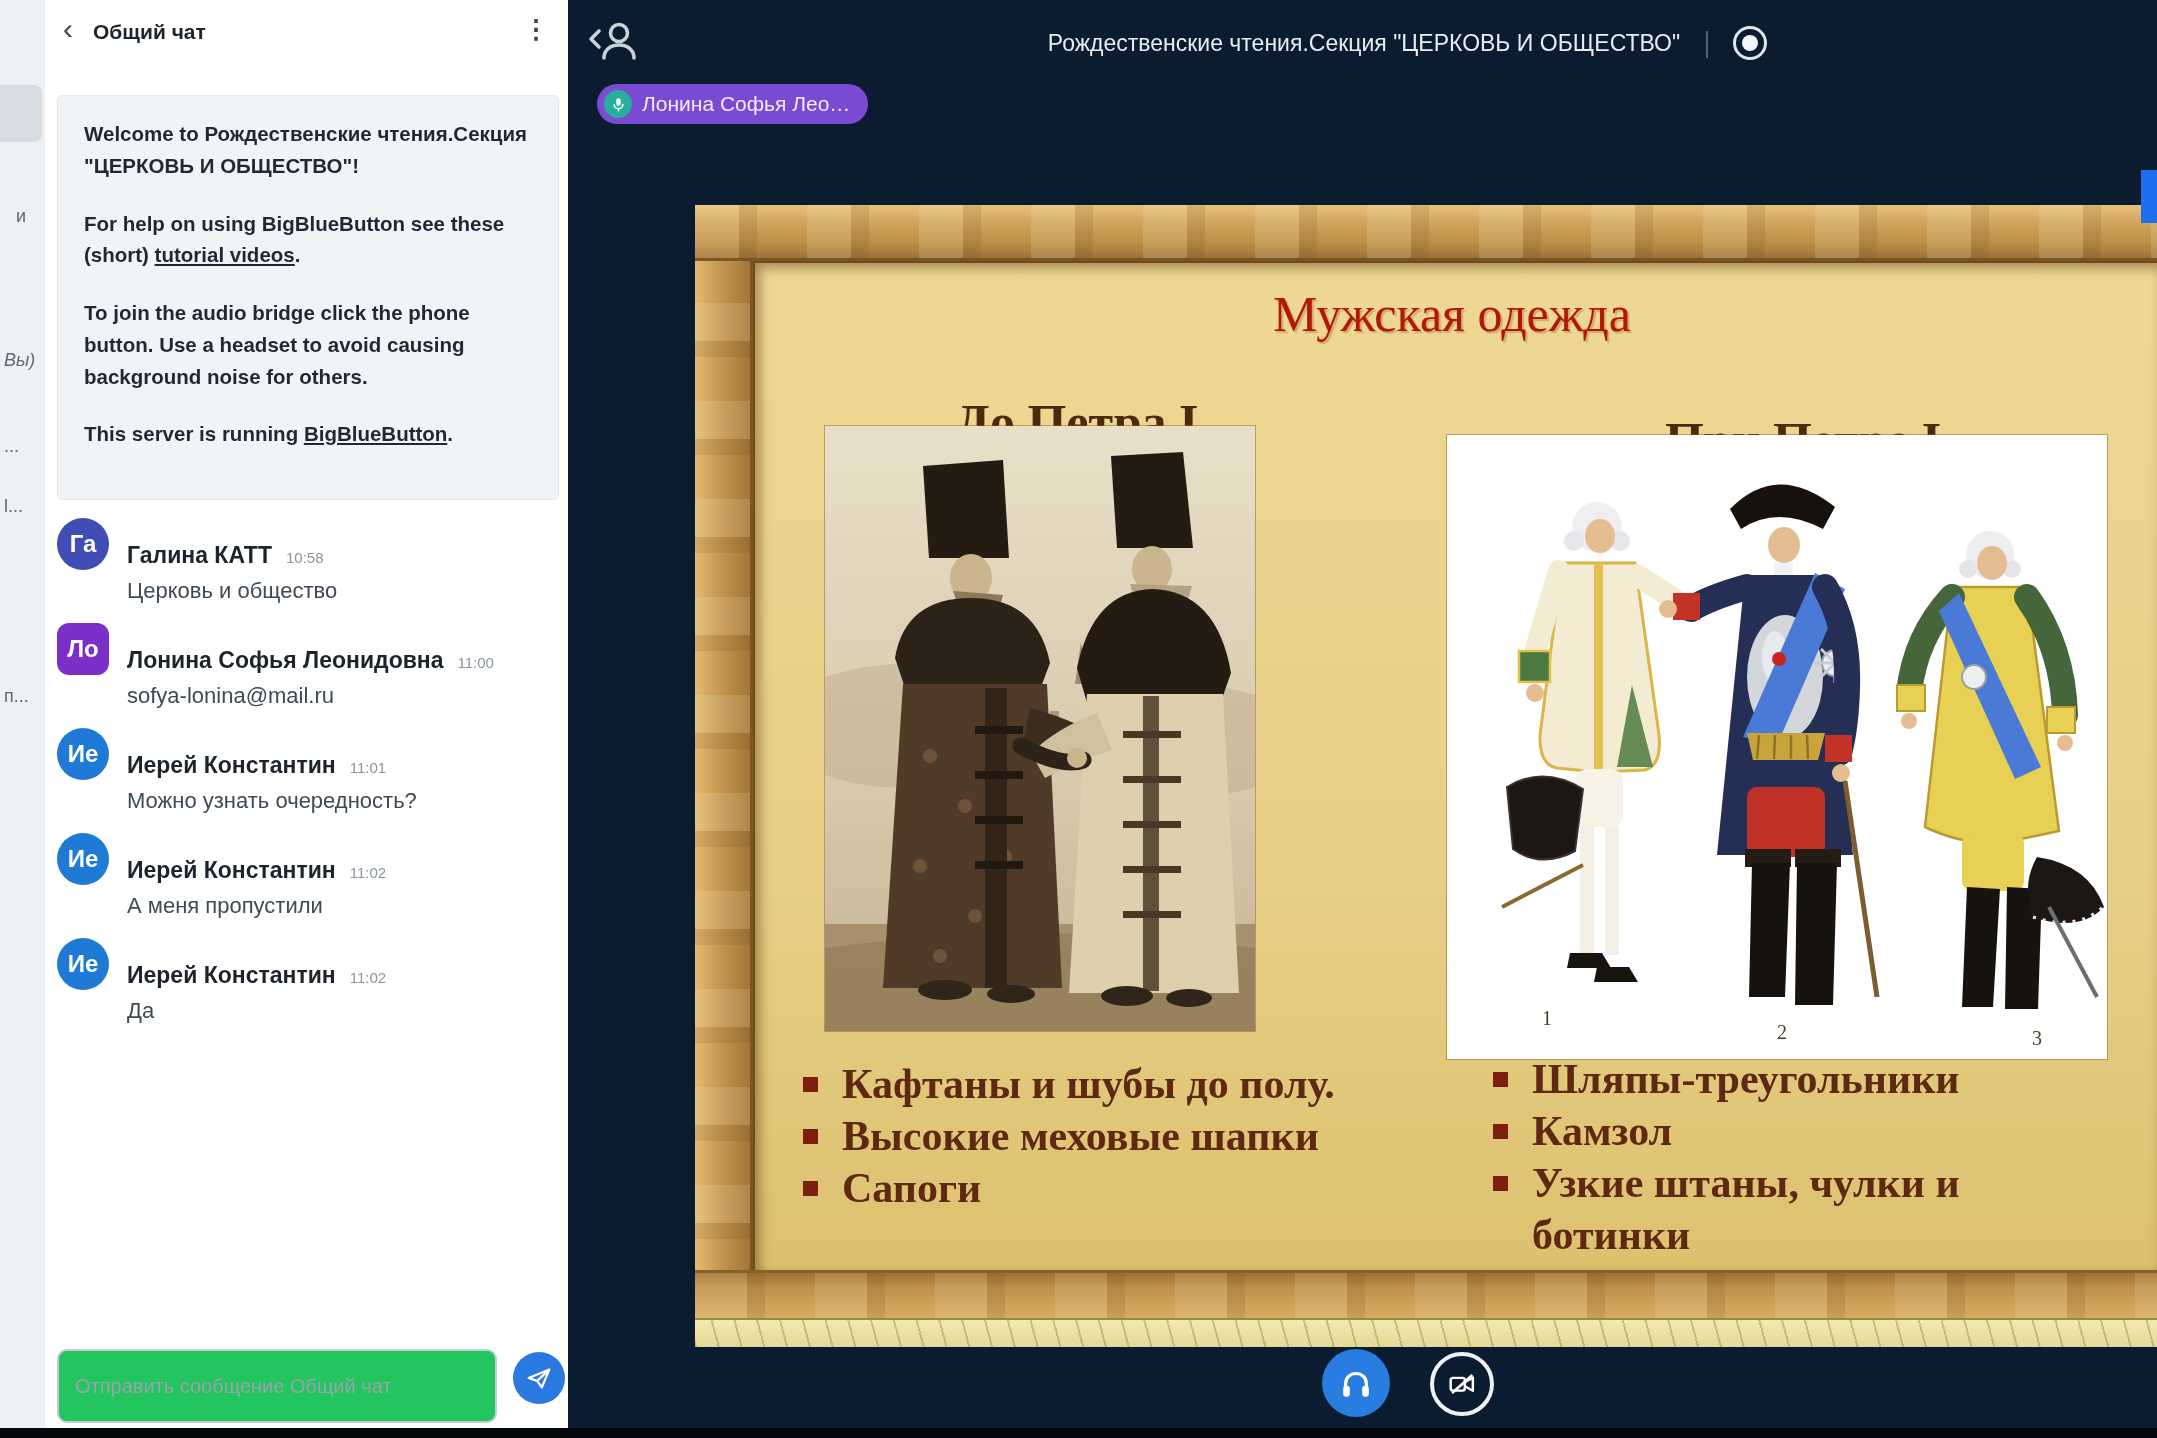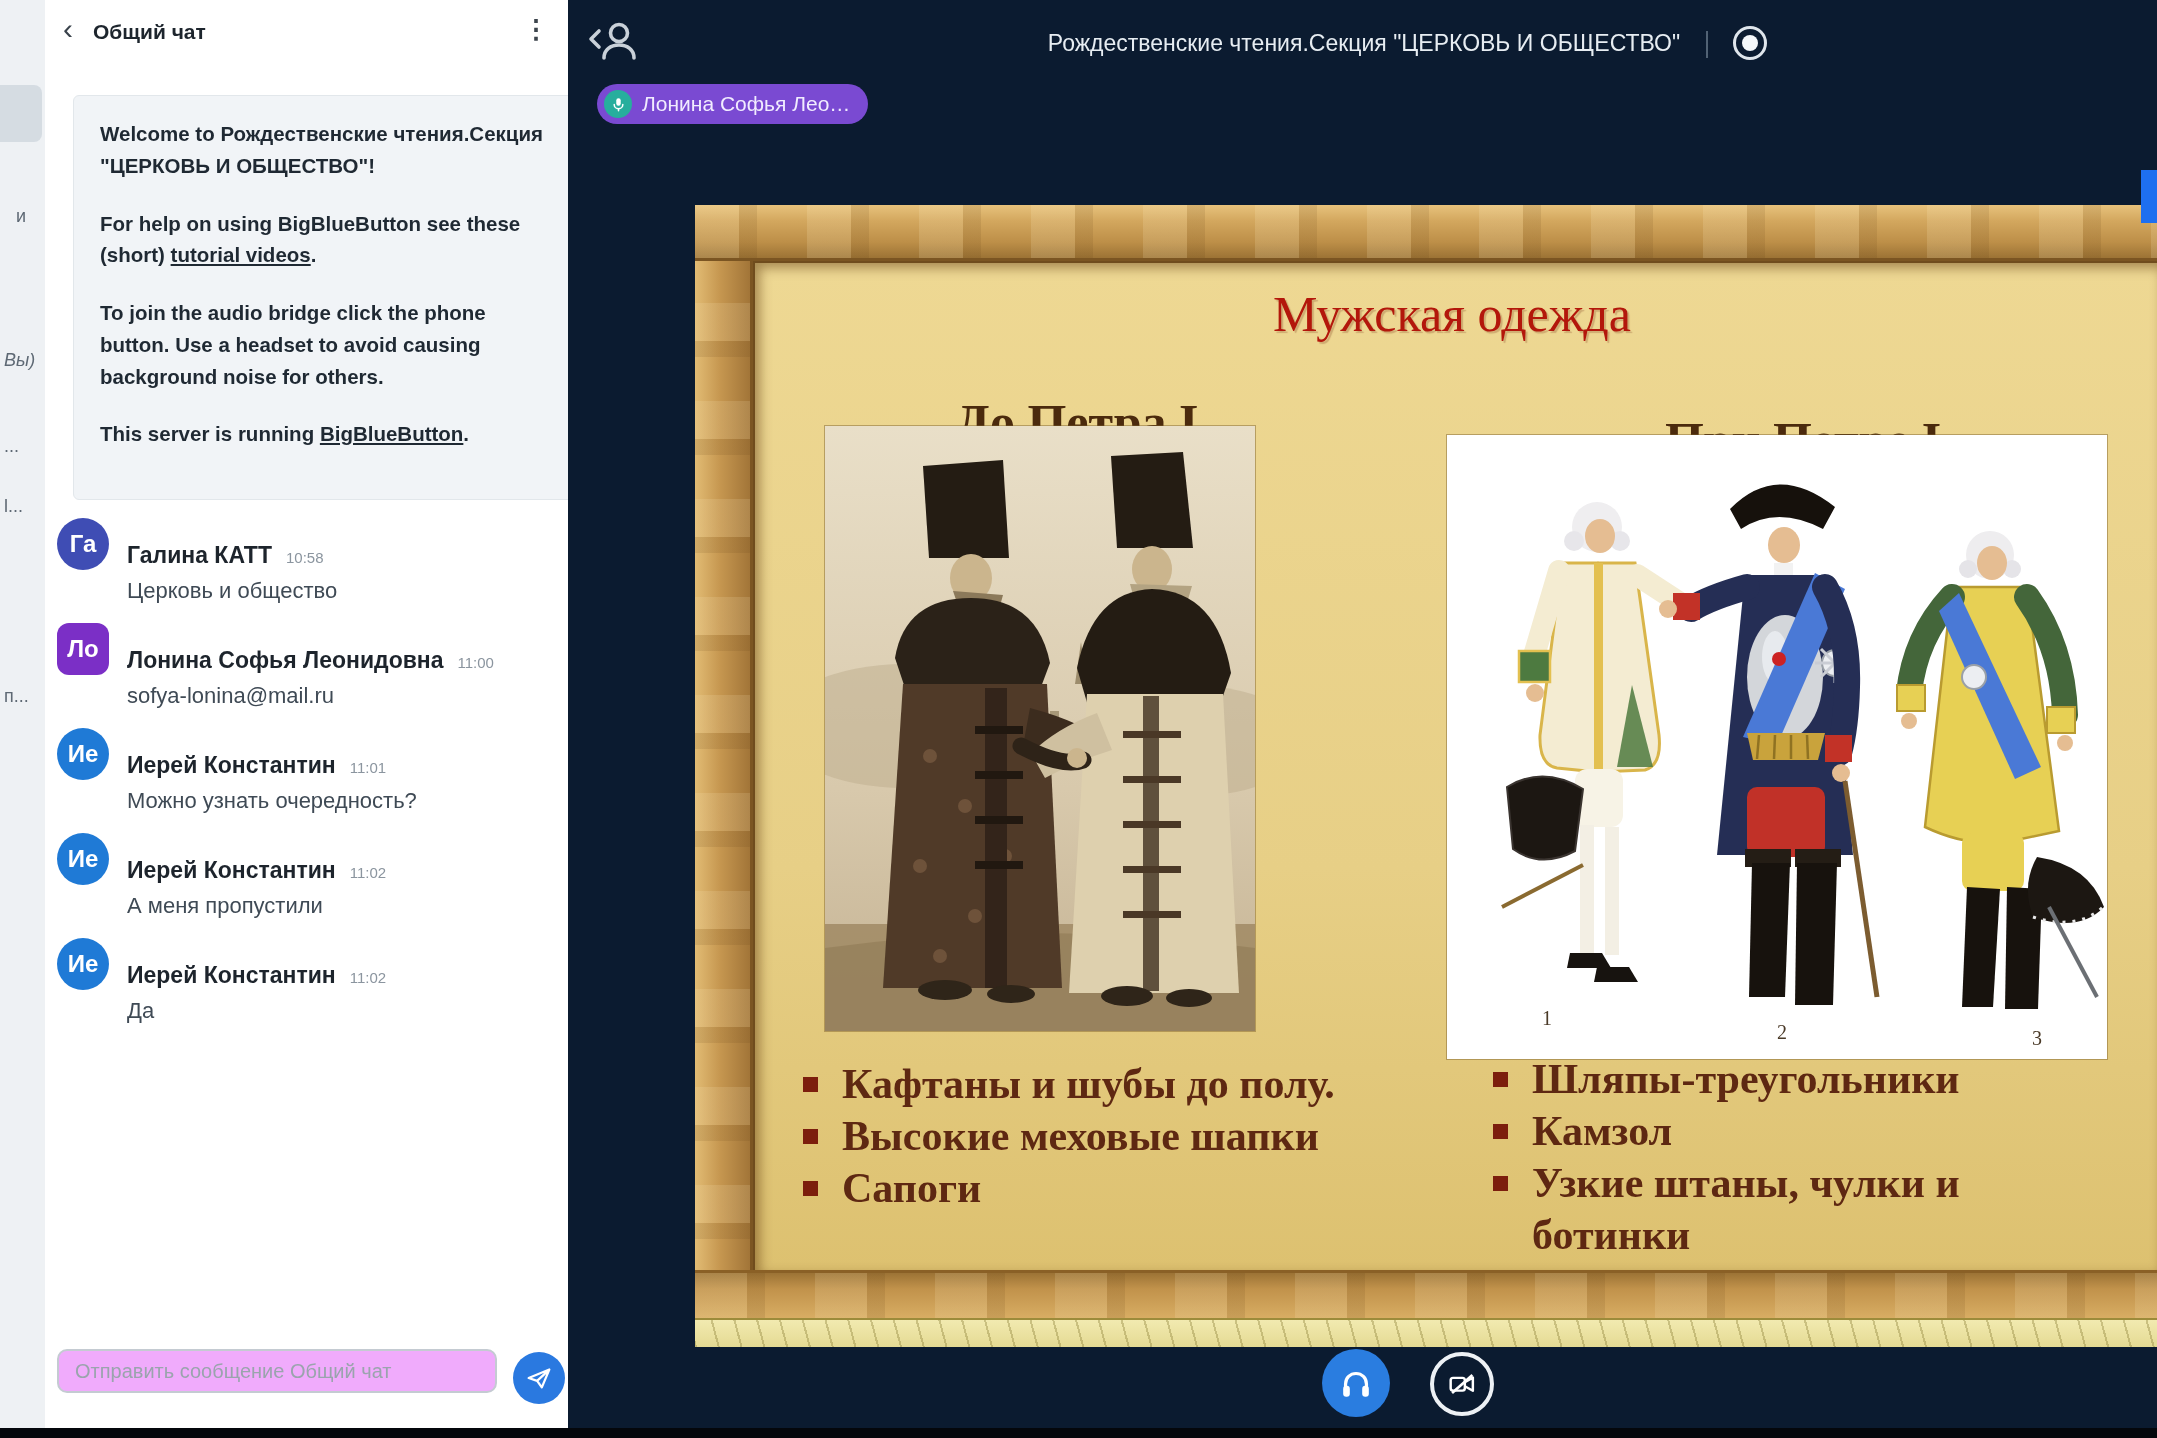--- a/index.html
+++ b/index.html
@@ -14,38 +14,38 @@
   .strip-frag{position:absolute;left:4px;color:#5e6974;font-size:18px;white-space:nowrap;}
 
   
   #chat-panel{position:absolute;left:45px;top:0;width:523px;height:1428px;background:#ffffff;}
   .chat-header{position:absolute;left:0;top:0;width:100%;height:64px;}
   .back-btn{position:absolute;left:18px;top:14px;font-size:30px;color:#39424b;line-height:30px;cursor:pointer;}
   .chat-title{position:absolute;left:48px;top:20px;font-size:21px;font-weight:bold;color:#1d252d;}
   .kebab{position:absolute;left:478px;top:14px;font-size:26px;font-weight:bold;color:#3c444c;cursor:pointer;}
 
   .welcome-card{position:absolute;left:12px;top:95px;width:502px;height:405px;box-sizing:border-box;
-    background:#f1f4f7;border:1px solid #e2e7eb;border-radius:6px;padding:22px 26px;margin-left:16px;}
+    background:#f1f4f7;border:1px solid #e2e7eb;border-radius:6px;padding:22px 26px;}
   .welcome-card p{margin:0 0 26px 0;font-size:20.5px;line-height:1.55;font-weight:600;color:#1f2933;}
   .welcome-card p:last-child{margin-bottom:0;}
   .welcome-card b{font-weight:800;}
   .wlink{text-decoration:underline;font-weight:800;color:#1f2933;cursor:pointer;}
 
   .msg{position:absolute;left:12px;width:500px;display:flex;gap:18px;}
   .avatar{width:52px;height:52px;border-radius:50%;flex:0 0 52px;display:flex;align-items:center;
     justify-content:center;color:#fff;font-size:24px;font-weight:bold;}
   .avatar.sq{border-radius:12px;}
   .msg-name-row{display:flex;align-items:baseline;gap:14px;margin-top:24px;}
   .msg-name{font-size:23px;font-weight:bold;color:#1d242c;}
   .msg-time{font-size:15px;color:#8b959f;}
   .msg-text{margin-top:9px;font-size:22px;color:#3f4a55;}
 
-  .chat-input{position:absolute;left:12px;top:1349px;width:440px;height:44px;box-sizing:border-box;
+  .chat-input{position:absolute;left:12px;top:1349px;width:440px;height:74px;box-sizing:border-box;
     border:2px solid #c4cbd2;border-radius:10px;padding:0 16px;font-size:20px;color:#333;
-    font-family:"Liberation Sans",sans-serif;outline:none;background:#f0abfc;}
+    font-family:"Liberation Sans",sans-serif;outline:none;background:#22c55e;}
   .chat-input::placeholder{color:#9aa4ad;}
   .send-btn{position:absolute;left:468px;top:1352px;width:52px;height:52px;border-radius:50%;
     background:#2a79e0;display:flex;align-items:center;justify-content:center;cursor:pointer;}
 
   
   #main{position:absolute;left:568px;top:0;width:1589px;height:1428px;background:#0b1b30;}
   .hide-users{position:absolute;left:20px;top:18px;cursor:pointer;}
   .meeting-title{position:absolute;left:796px;top:30px;transform:translateX(-50%);
     font-size:23px;color:#e7edf2;white-space:nowrap;}
   .title-divider{position:absolute;left:1138px;top:31px;width:2px;height:27px;background:#516274;}

